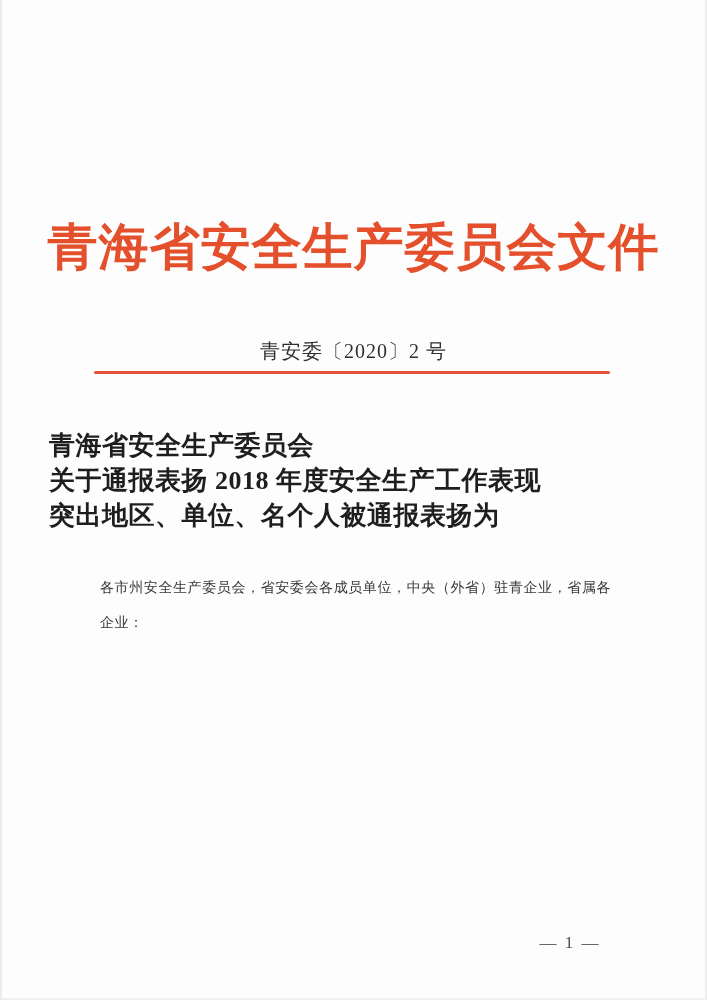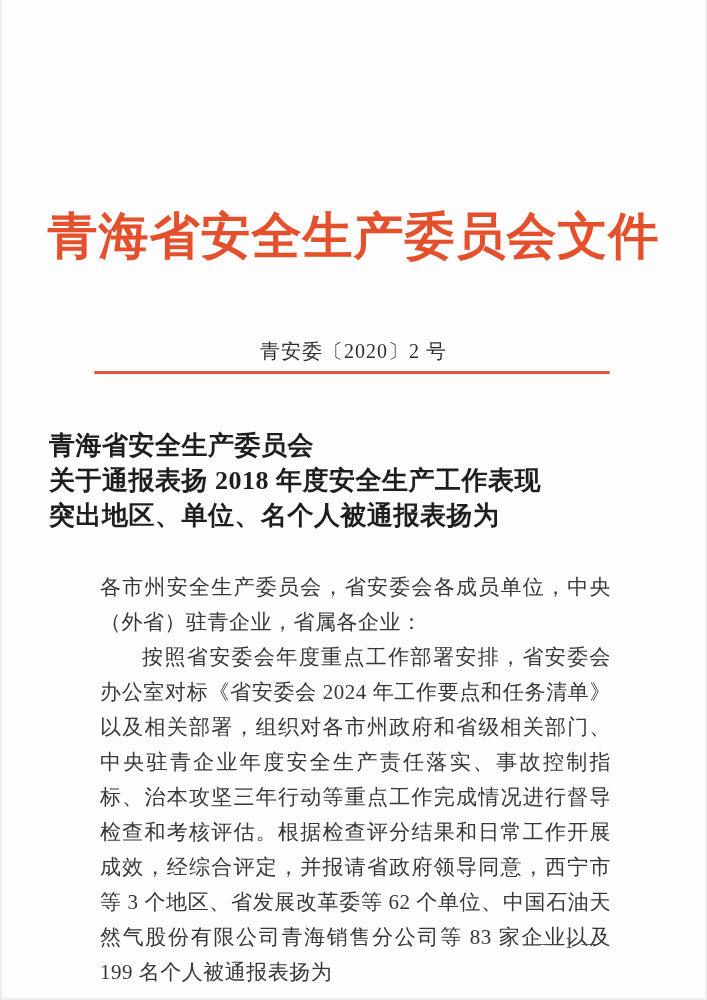--- a/index.html
+++ b/index.html
@@ -12,21 +12,21 @@
     position: relative;
     width: 707px;
     height: 1000px;
     margin: 0 auto;
     background: #fdfdfd;
     overflow: hidden;
     box-shadow: inset 2px 0 0 #ededed, inset -2px 0 0 #efefef, inset 0 -2px 0 #f0f0f0;
   }
   .banner-title {
     position: absolute;
-    top: 203px;
+    top: 214px;
     left: 0;
     width: 100%;
     text-align: center;
     font-size: 50px;
     font-weight: bold;
     letter-spacing: 1px;
     color: #e4502c;
     white-space: nowrap;
   }
   .doc-number {
@@ -57,21 +57,21 @@
     font-weight: bold;
     color: #1e1e1e;
     line-height: 35px;
     letter-spacing: 0.5px;
   }
   .body-text {
     position: absolute;
     top: 570px;
     left: 100px;
     width: 511px;
-    font-size: 21px;
+    font-size: 14px;
     line-height: 35px;
     color: #373737;
     text-align: justify;
     letter-spacing: 0.5px;
   }
   .body-text p {
     margin: 0;
   }
   .body-text p.indent {
     text-indent: 2em;
@@ -99,18 +99,17 @@
   <div class="red-rule"></div>
 
   <div class="doc-title">
     <div>青海省安全生产委员会</div>
     <div>关于通报表扬 2018 年度安全生产工作表现</div>
     <div>突出地区、单位、名个人被通报表扬为</div>
   </div>
 
   <div class="body-text">
     <p>各市州安全生产委员会，省安委会各成员单位，中央（外省）驻青企业，省属各企业：</p>
-    <p class="indent">按照省安委会年度重点工作部署安排，省安委会办公室对标《省安委会 2024 年工作要点和任务清单》以及相关部署，组织对各市州政府和省级相关部门、中央驻青企业年度安全生产责任落实、事故控制指标、治本攻坚三年行动等重点工作完成情况进行督导检查和考核评估。根据检查评分结果和日常工作开展成效，经综合评定，并报请省政府领导同意，西宁市等 3 个地区、省发展改革委等 62 个单位、中国石油天然气股份有限公司青海销售分公司等 83 家企业以及 199 名个人被通报表扬为</p>
   </div>
 
   <div class="page-number">— 1 —</div>
 
 </div>
 
 </body></html>

